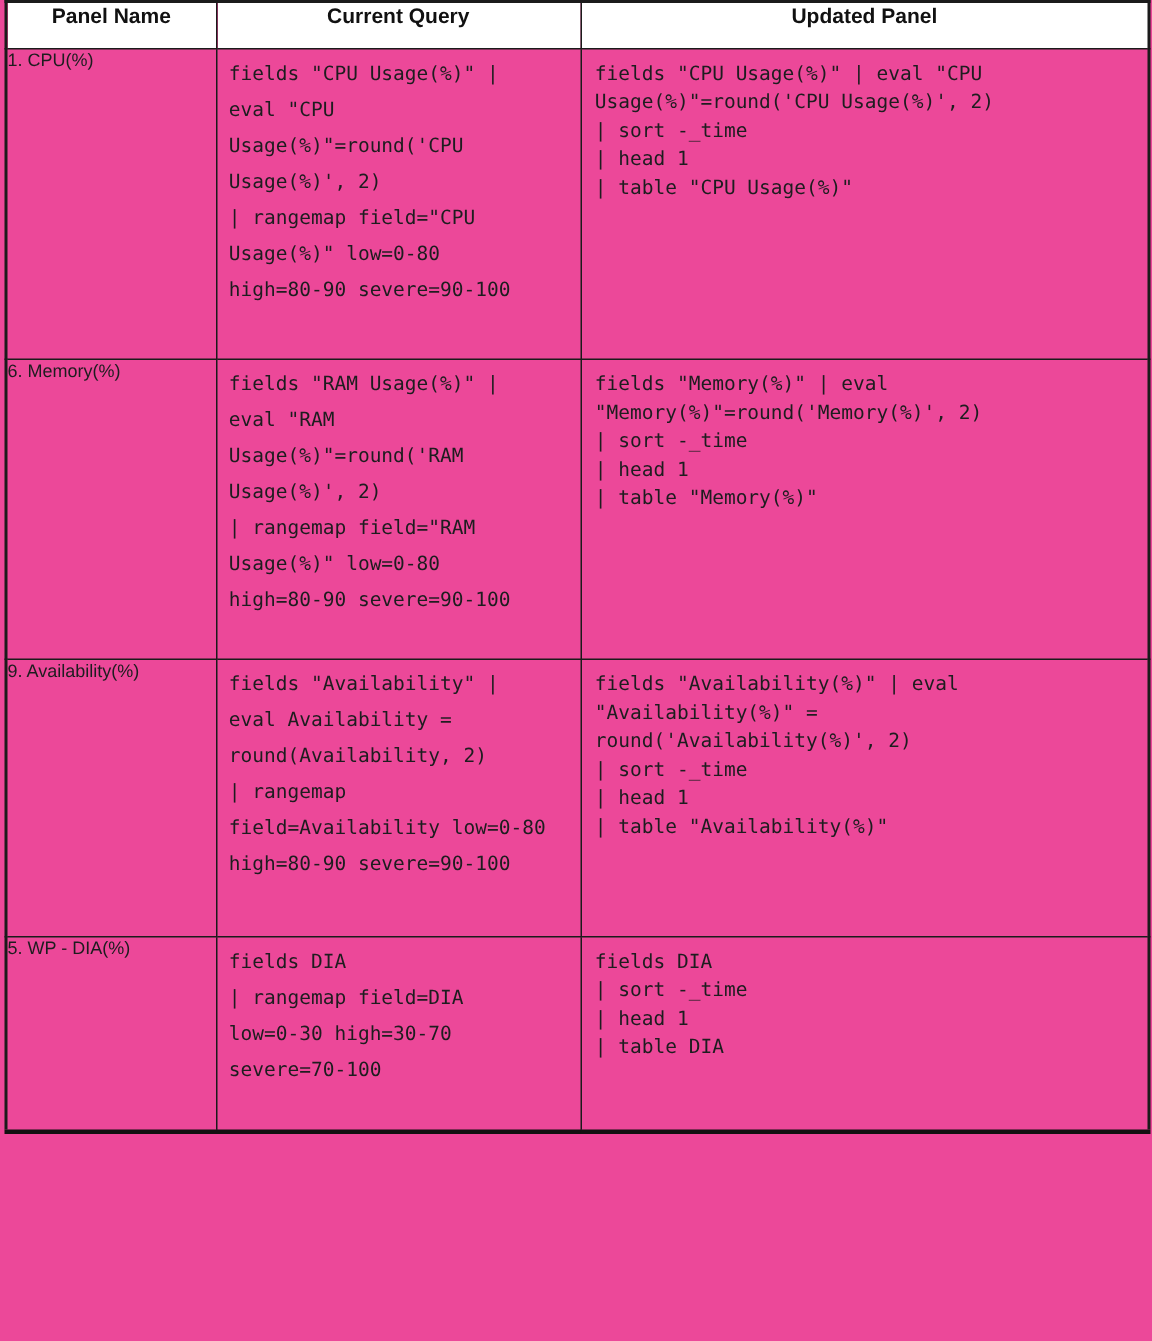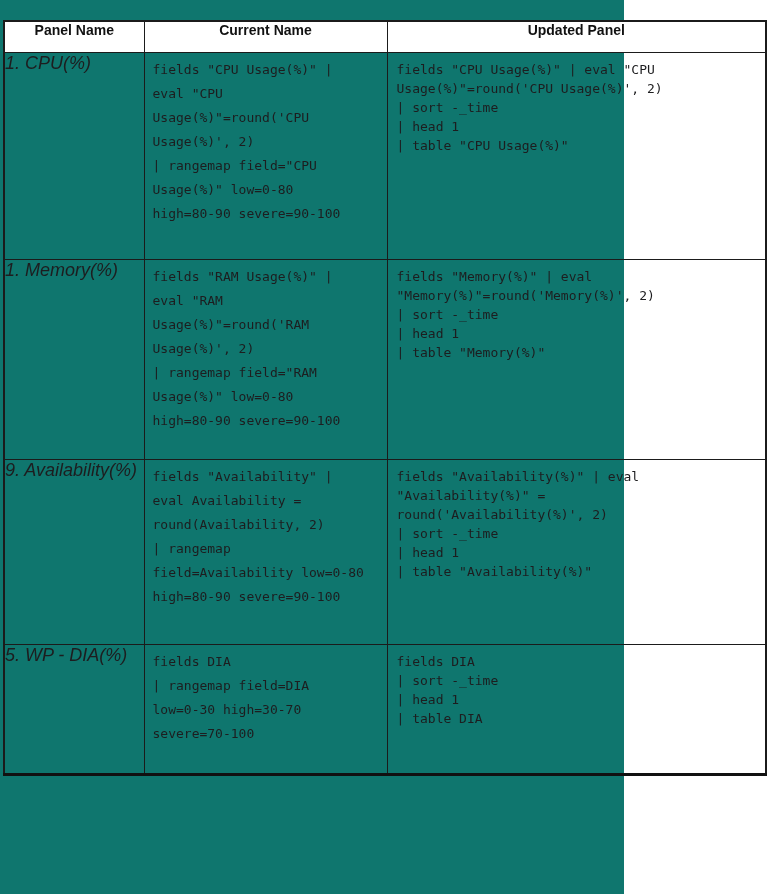--- a/index.html
+++ b/index.html
@@ -5,24 +5,24 @@
   html, body {
     margin: 0;
     padding: 0;
     background: #ffffff;
     width: 768px;
     height: 894px;
     font-family: "Liberation Sans", sans-serif;
   }
   .page {
     box-sizing: border-box;
-    width: 624px;
+    width: 768px;
     height: 894px;
-    padding: 20px 3px 0 3px;
-    background: #0f766e;
+    padding: 0 3px 0 3px;
+    background: #ec4899;
   }
   table.query-table {
     border-collapse: collapse;
     table-layout: fixed;
     width: 762px;
     border: 2px solid #1b1b1b;
     border-bottom: 3px solid #111111;
   }
   table.query-table th,
   table.query-table td {
@@ -45,25 +45,24 @@
     border-bottom: 2px solid #1b1b1b;
     background: #ffffff;
   }
   tbody tr:nth-child(1) { height: 207px; }
   tbody tr:nth-child(2) { height: 200px; }
   tbody tr:nth-child(3) { height: 185px; }
   tbody tr:nth-child(4) { height: 130px; }
   tbody tr:nth-child(5) { height: 117px; margin-top: 24px; }
 
   td.panel-cell {
-    font-size: 18px;
+    font-size: 12px;
     color: #1d1d1f;
     padding: 10px 4px 0 10px;
     white-space: nowrap;
-    font-style: italic;
   }
   td.code-cell pre {
     margin: 0;
     font-family: "DejaVu Sans Mono", monospace;
     font-size: 13px;
     color: #1d1d1f;
     white-space: pre;
   }
   td.current-cell pre {
     line-height: 24px;
@@ -80,21 +79,21 @@
 <div class="page">
   <table class="query-table">
     <colgroup>
       <col class="c-panel">
       <col class="c-current">
       <col class="c-updated">
     </colgroup>
     <thead>
       <tr>
         <th>Panel Name</th>
-        <th>Current Name</th>
+        <th>Current Query</th>
         <th>Updated Panel</th>
       </tr>
     </thead>
     <tbody>
       <tr>
         <td class="panel-cell">1. CPU(%)</td>
         <td class="code-cell current-cell">
             <pre>fields "CPU Usage(%)" |
 eval "CPU
 Usage(%)"=round('CPU
@@ -105,21 +104,21 @@
           </td>
         <td class="code-cell updated-cell">
             <pre>fields "CPU Usage(%)" | eval "CPU
 Usage(%)"=round('CPU Usage(%)', 2)
 | sort -_time
 | head 1
 | table "CPU Usage(%)"</pre>
           </td>
       </tr>
       <tr>
-        <td class="panel-cell">1. Memory(%)</td>
+        <td class="panel-cell">6. Memory(%)</td>
         <td class="code-cell current-cell">
             <pre>fields "RAM Usage(%)" |
 eval "RAM
 Usage(%)"=round('RAM
 Usage(%)', 2)
 | rangemap field="RAM
 Usage(%)" low=0-80
 high=80-90 severe=90-100</pre>
           </td>
         <td class="code-cell updated-cell">

